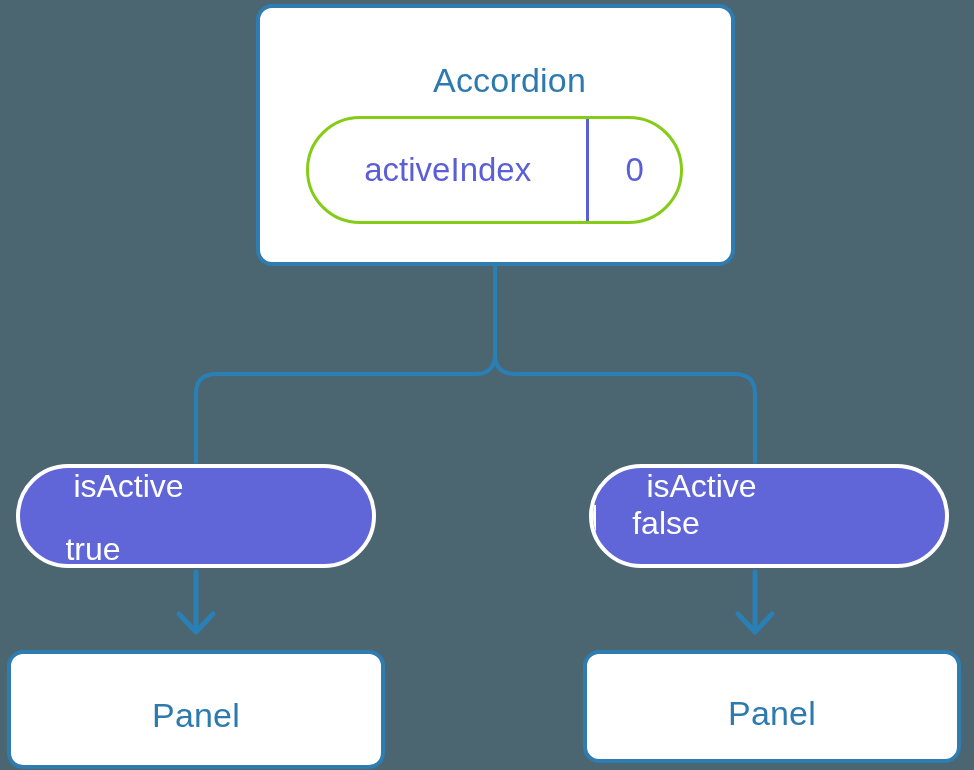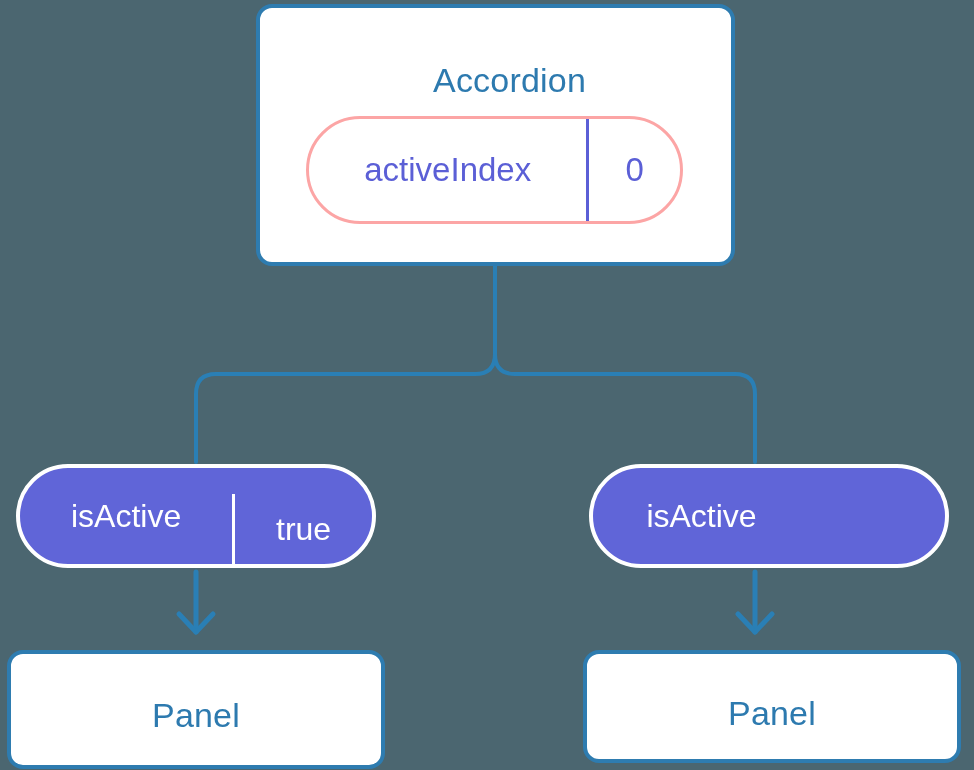--- a/index.html
+++ b/index.html
@@ -95,34 +95,35 @@
     display: flex;
     align-items: center;
     justify-content: center;
     white-space: nowrap;
     box-sizing: border-box;
   }
 
   
   .pill-outline {
     background: #ffffff;
-    border: 3px solid #fca5a5;
+    border: 3px solid #84cc16;
   }
   .pill-outline .pill-key,
   .pill-outline .pill-val {
     color: #5b5fd6;
   }
   .pill-outline .pill-val {
     border-left: 3px solid #5b5fd6;
   }
 
   
   .pill-solid {
     background: #6065d8;
     border: 4px solid #ffffff;
+    flex-direction: column;
   }
   .pill-solid .pill-key,
   .pill-solid .pill-val {
     color: #ffffff;
   }
   .pill-solid .pill-val {
     border-left: 3px solid #ffffff;
   }
 
   #active-index-pill {
@@ -185,19 +186,20 @@
     <div class="pill-key">isActive</div>
     <div class="pill-val">true</div>
   </div>
 
   <div class="card" id="panel-left-card">
     <div class="card-title">Panel</div>
   </div>
 
   <div class="pill pill-solid" id="pill-right">
     <div class="pill-key">isActive</div>
+    <div class="pill-val">false</div>
   </div>
 
   <div class="card" id="panel-right-card">
     <div class="card-title">Panel</div>
   </div>
 
 </div>
 
 </body></html>

